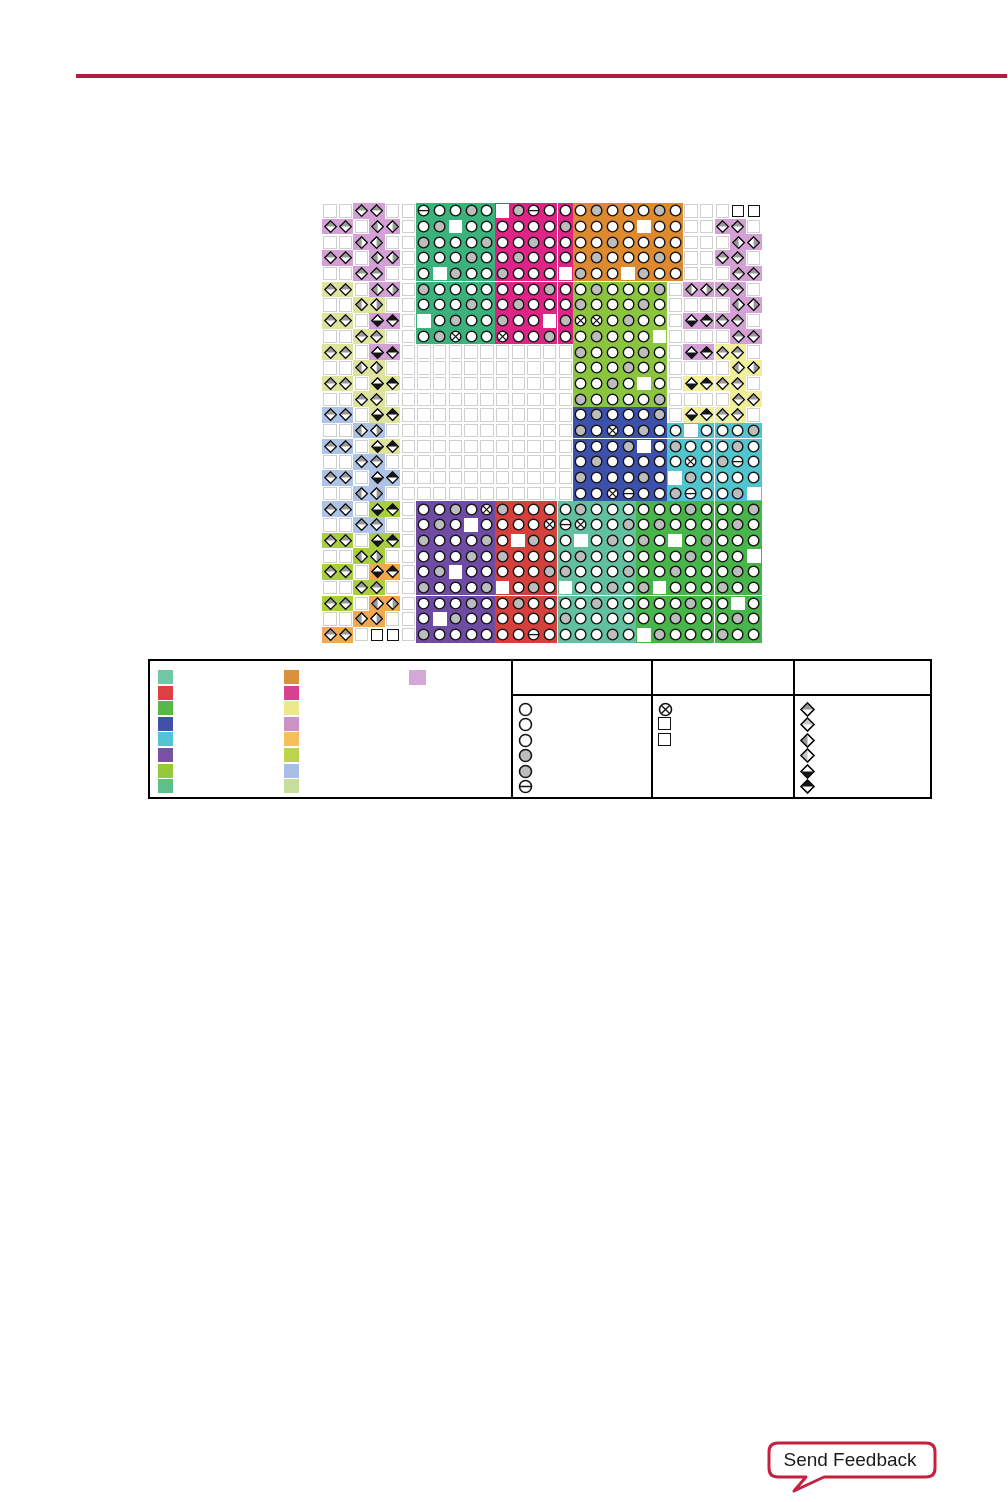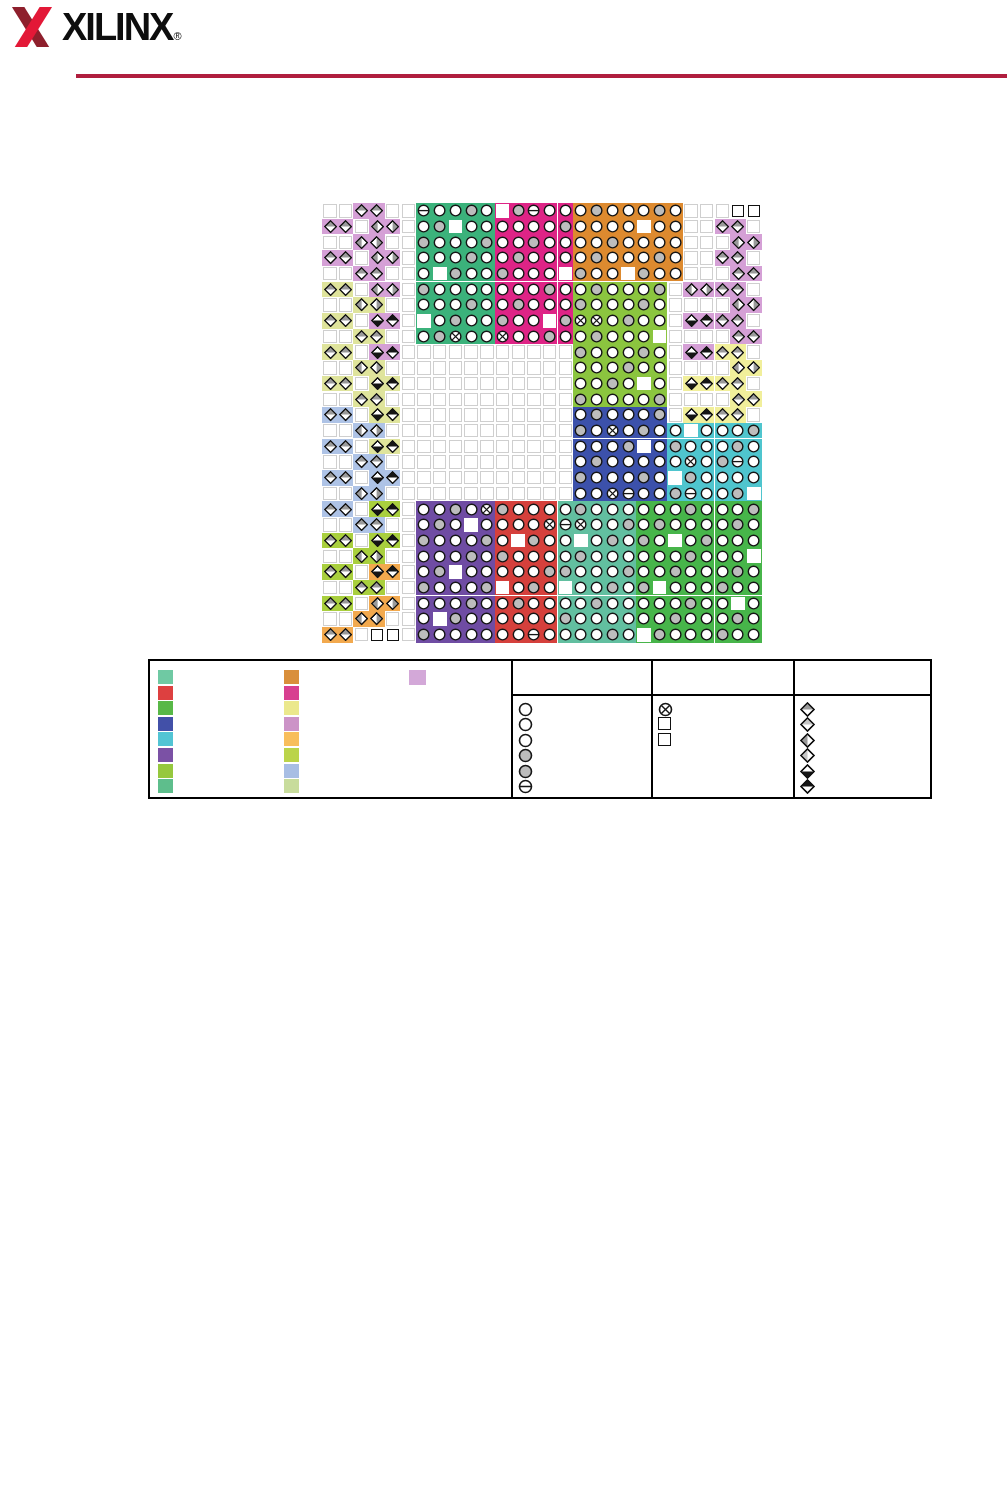--- a/index.html
+++ b/index.html
@@ -26,28 +26,20 @@
   .lg-sym{position:absolute;display:flex;align-items:center;}
   
   .feedback{position:absolute;left:766px;top:1440px;width:176px;height:54px;cursor:pointer;}
   .feedback-label{position:absolute;left:0;right:8px;top:9px;text-align:center;font-size:19px;color:#1a1a1a;}
 </style>
 </head>
 <body>
 
 <div class="page">
 
-  <div class="logo">
-    <svg class="logo-mark" width="44" height="46" viewBox="0 0 46 46">
-      <polygon id="logo-poly-dark" points="2,2 15,2 41,44 28,44" fill="#8E1F2C"></polygon>
-      <polygon id="logo-poly-red" points="44,2 31,2 5,44 18,44" fill="#E31837"></polygon>
-    </svg>
-    <span class="logo-text">XILINX</span>
-    <span class="logo-reg">®</span>
-  </div>
   <div class="rule" id="header-rule" style="background: rgb(176, 30, 62);"></div>
 
   <div id="diagram" style="left: 322px; top: 203px; width: 439.6px; height: 439.6px;">
       <div class="cell empty" style="left: 0px; top: 0px;"></div>
       <div class="cell empty" style="left: 15.7px; top: 0px;"></div>
       <div class="cell empty" style="left: 62.8px; top: 0px;"></div>
       <div class="cell empty" style="left: 78.5px; top: 0px;"></div>
       <div class="cell" style="left: 94.2px; top: 0px; background: rgb(59, 178, 123);">
         <svg width="13.2" height="13.2" viewBox="0 0 14 14">
           <circle cx="7" cy="7" r="5.6" fill="#fff" stroke="#161616" stroke-width="1.5"></circle>
@@ -3235,14 +3227,20 @@
       </div>
       <div class="lg-sym" style="left: 650px; top: 118px;">
         <svg width="15" height="15" viewBox="0 0 14 14">
           <path d="M7 0.9 L13.1 7 L7 13.1 L0.9 7 Z" fill="#fff" stroke="#111" stroke-width="1.2"></path>
           <path d="M1 7 L7 1 L13 7 Z" fill="#151515"></path>
           <path d="M7 0.9 L13.1 7 L7 13.1 L0.9 7 Z" fill="none" stroke="#111" stroke-width="1.2"></path>
         </svg>
       </div>
     </div>
 
+  <div class="feedback">
+    <svg width="176" height="54" viewBox="0 0 176 54">
+      <path id="bubble-path" d="M12 3 H160 Q169 3 169 12 V28 Q169 37 160 37 H58 L28 51 L40 37 H12 Q3 37 3 28 V12 Q3 3 12 3 Z" fill="#fff" stroke="#C5203E" stroke-width="3" stroke-linejoin="round"></path>
+    </svg>
+    <div class="feedback-label">Send Feedback</div>
+  </div>
 
 </div>
 
 </body></html>

